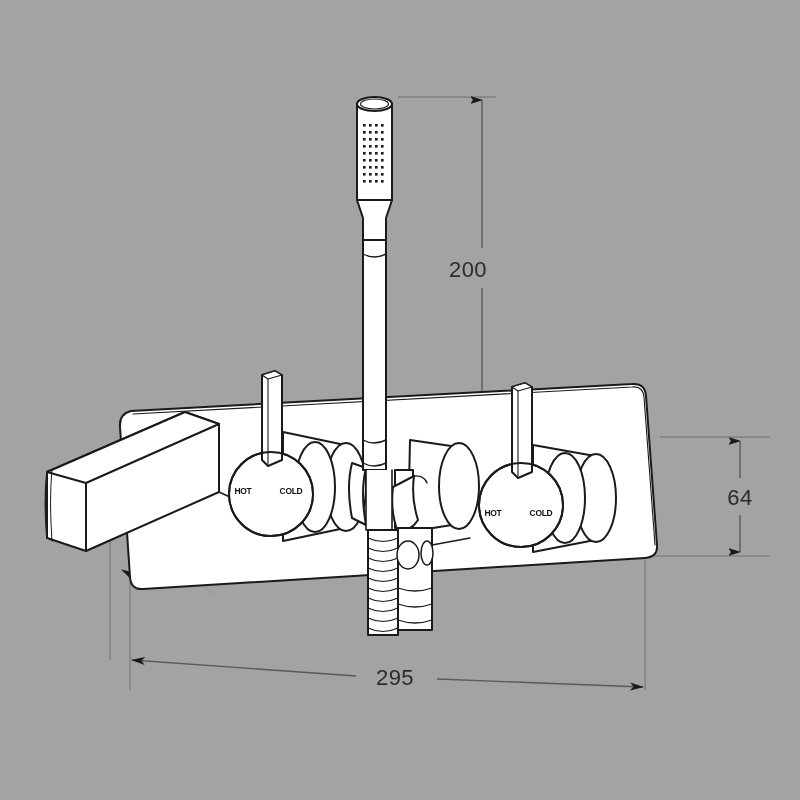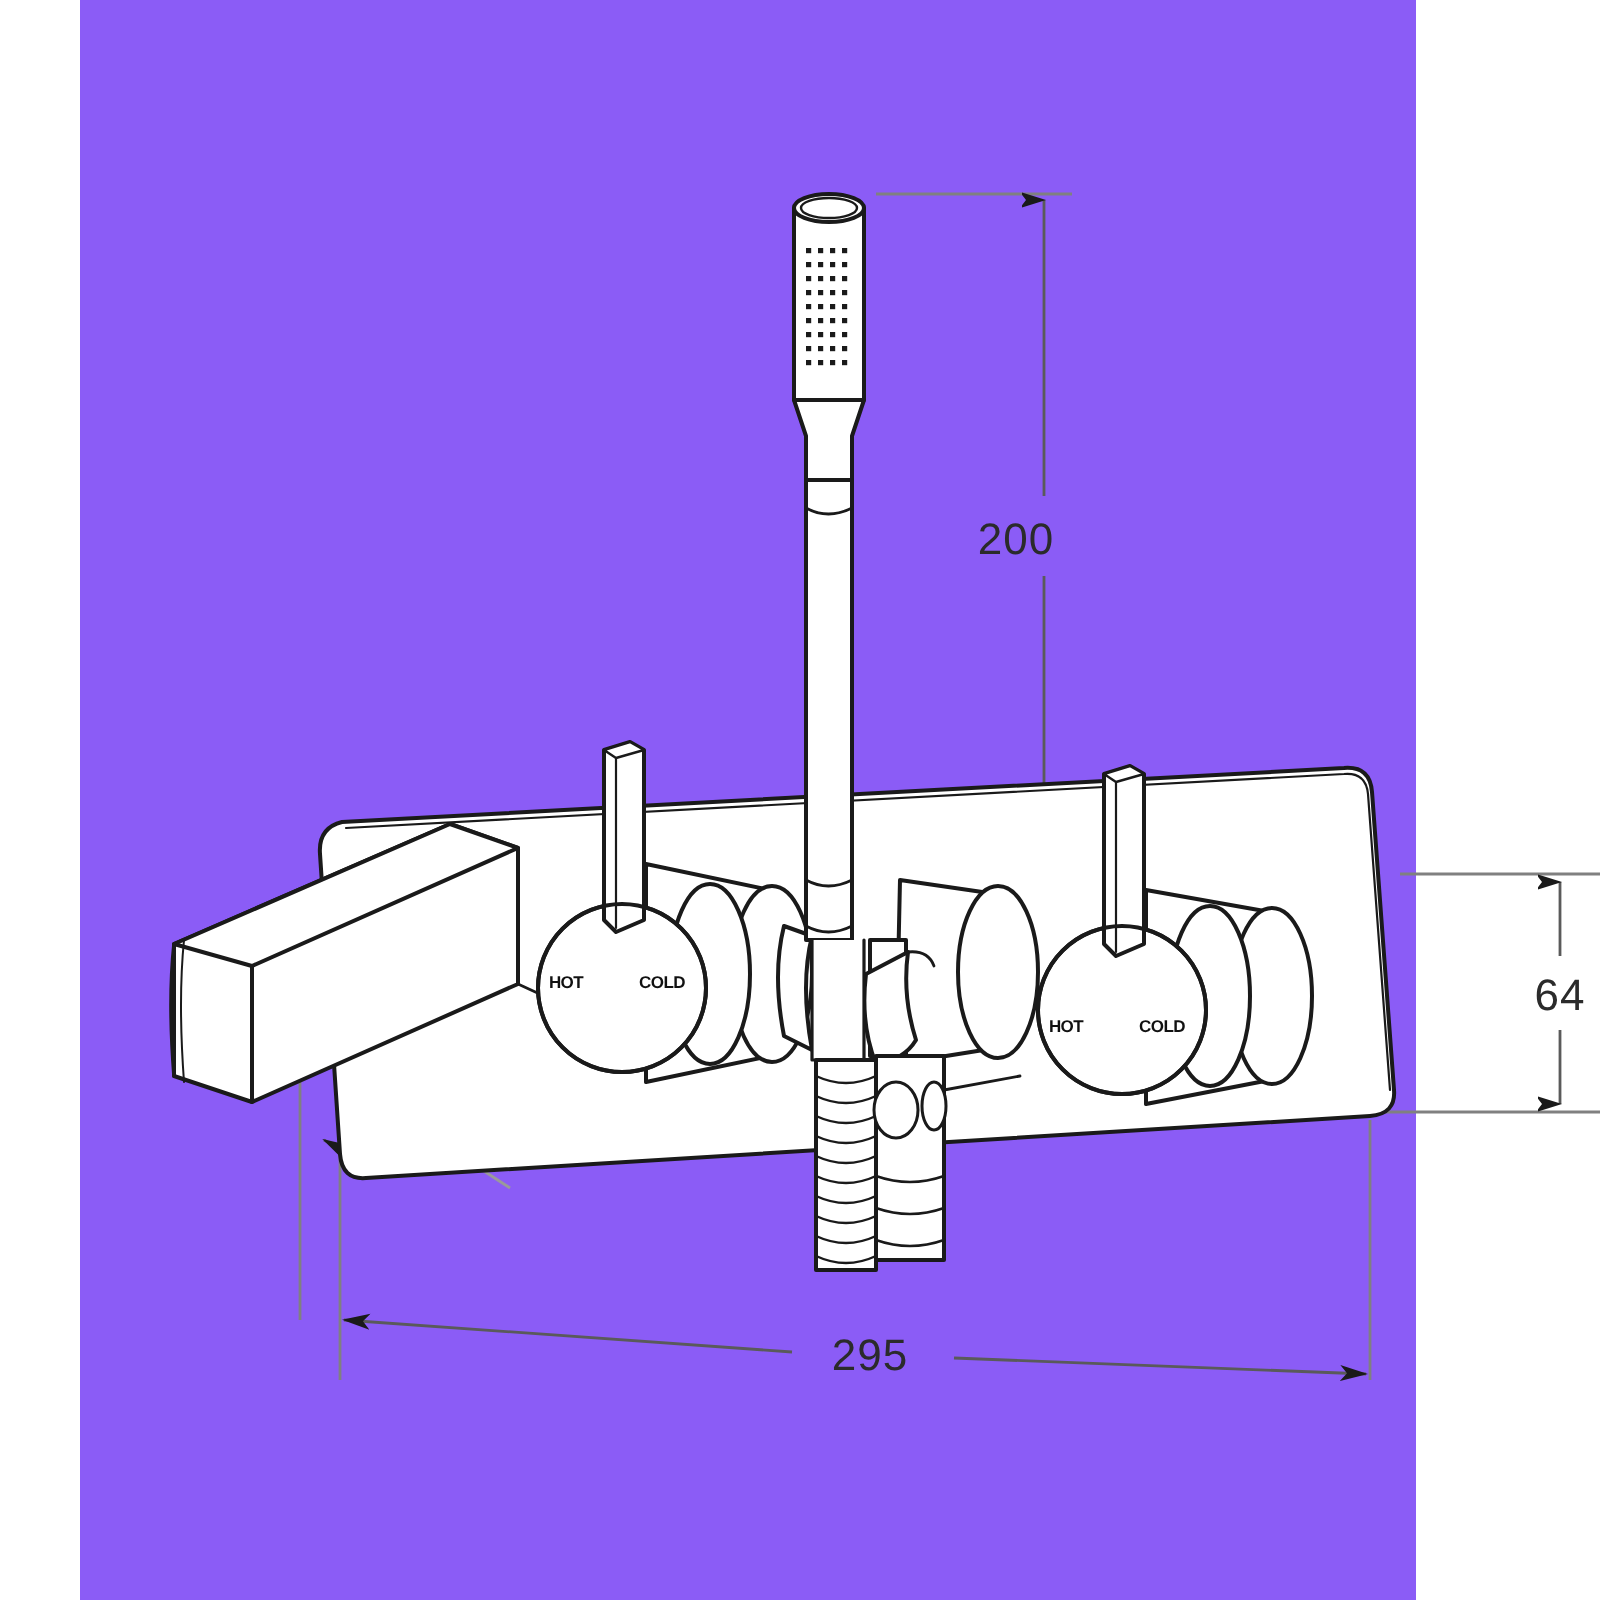--- a/index.html
+++ b/index.html
@@ -9,24 +9,23 @@
     background: #ffffff;
   }
   body {
     width: 800px;
     height: 800px;
     font-family: "Liberation Sans", sans-serif;
     overflow: hidden;
   }
   #drawing-root {
     position: relative;
-    width: 668px;
+    width: 800px;
     height: 800px;
-    background: #8b5cf6;
-    margin-left: 40px;
+    background: #a3a3a3;
   }
   #drawing-svg {
     position: absolute;
     left: 0;
     top: 0;
     width: 800px;
     height: 800px;
     display: block;
   }
   .dim-text {

